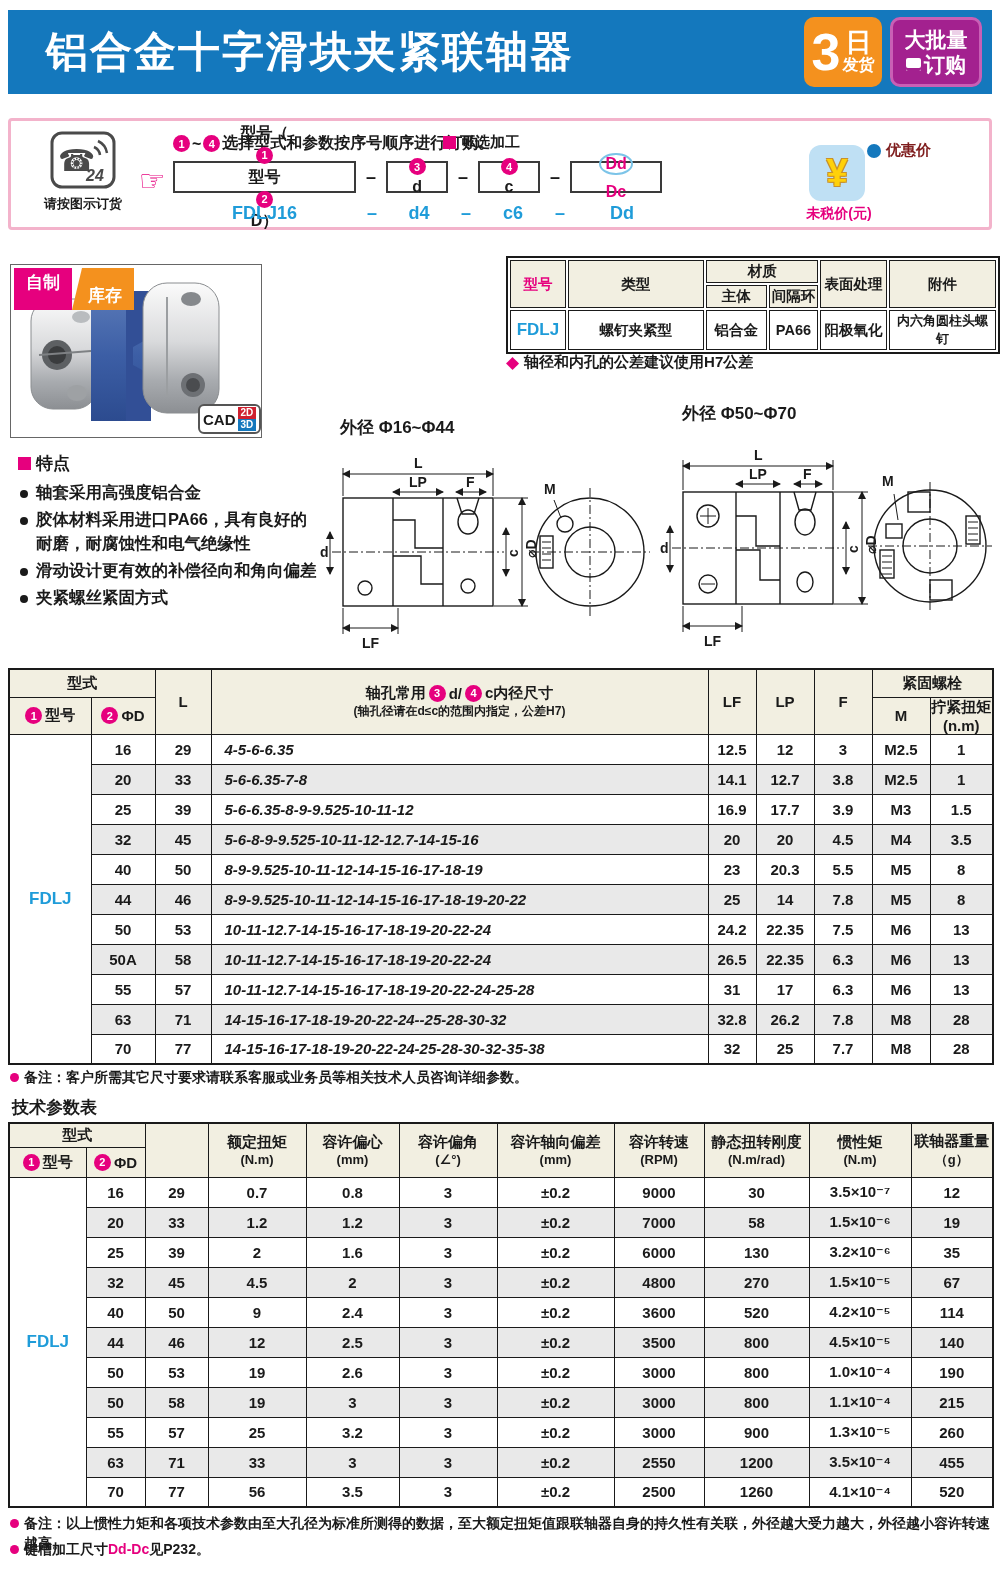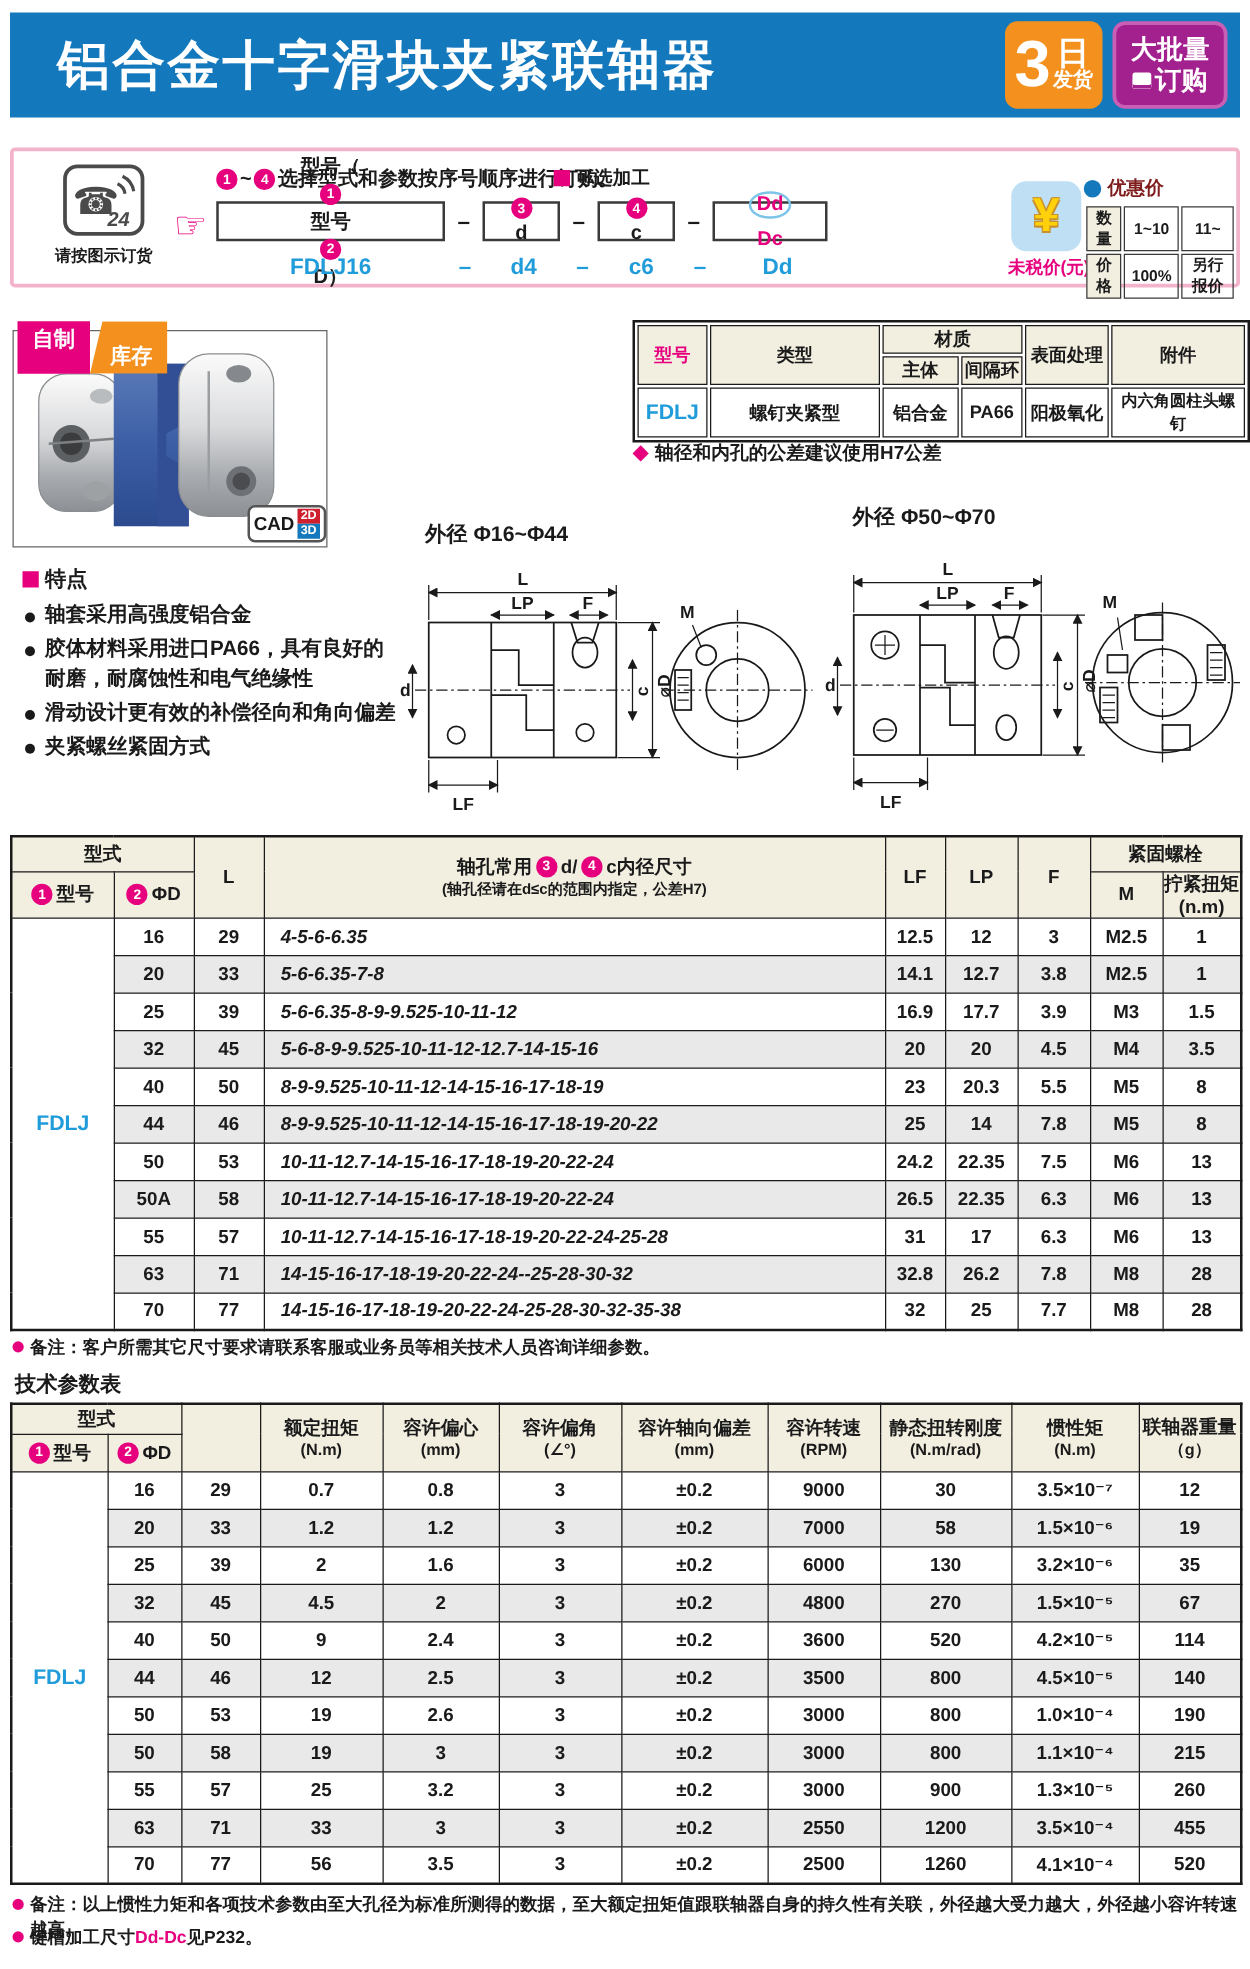--- a/index.html
+++ b/index.html
@@ -42,21 +42,21 @@
   .yen-box{left:798px;top:24px;width:56px;height:56px;background:#bfe0f4;border-radius:12px;display:flex;align-items:center;justify-content:center;}
   .yen{font-size:38px;font-weight:bold;color:#ffd10a;text-shadow:1px 1px 0 #c8912c,-1px -1px 0 #c8912c,1px -1px 0 #c8912c,-1px 1px 0 #c8912c;}
   .yen-cap{left:778px;top:84px;width:100px;text-align:center;color:#e6007e;font-size:14px;font-weight:bold;}
   .disc-title{left:856px;top:20px;display:flex;align-items:center;gap:5px;color:#7f1d1d;font-size:15px;font-weight:bold;}
   .disc-dot{width:14px;height:14px;border-radius:50%;background:#1478bd;display:inline-block;}
   .price-tbl{left:856px;top:42px;}
   .price-tbl td{border:1px solid #3a3a3a;font-size:12.5px;font-weight:bold;text-align:center;height:20px;padding:0 5px;}
   .price-tbl .hc{background:#f2efe1;}
 
   
-  .stock{left:14px;top:257px;display:flex;z-index:3;}
+  .stock{left:14px;top:268px;display:flex;z-index:3;}
   .stk1{background:#e6007e;color:#fff;font-size:17px;font-weight:bold;padding:3px 12px;}
   .stk2{background:#f4911e;color:#fff;font-size:17px;font-weight:bold;padding:16px 12px 3px 16px;clip-path:polygon(10px 0,100% 0,100% 100%,0 100%);}
   .imgbox{left:10px;top:264px;width:250px;height:172px;border:1px solid #666;background:#fff;}
   .cadbadge{left:198px;top:404px;display:flex;align-items:center;border:2px solid #555;border-radius:6px;background:#fff;padding:1px 3px;z-index:3;}
   .cadbadge .cad{font-size:15px;font-weight:bold;letter-spacing:0;}
   .cadstack{display:flex;flex-direction:column;margin-left:2px;}
   .cad2d{background:#cf202f;color:#fff;font-size:10px;font-weight:bold;padding:0 3px;line-height:12px;}
   .cad3d{background:#1478bd;color:#fff;font-size:10px;font-weight:bold;padding:0 3px;line-height:12px;}
 
   
@@ -190,34 +190,20 @@
     </div>
 
     <div class="abs yen-box">
       <span class="yen">¥</span>
     </div>
     <div class="abs yen-cap">未税价(元)</div>
     <div class="abs disc-title">
       <span class="disc-dot"></span>
       <span>优惠价</span>
     </div>
-    <table class="abs price-tbl">
-      <tbody>
-        <tr>
-          <td class="hc">数量</td>
-          <td>1~10</td>
-          <td>11~</td>
-        </tr>
-        <tr>
-          <td class="hc">价格</td>
-          <td>100%</td>
-          <td>另行报价</td>
-        </tr>
-      </tbody>
-    </table>
   </div>
 
   <div class="abs stock">
     <span class="stk1">自制</span>
     <span class="stk2">库存</span>
   </div>
   <div class="abs imgbox">
     <svg width="248" height="170" viewBox="0 0 248 170">
       <defs>
         <linearGradient id="met" x1="0" y1="0" x2="0" y2="1">

